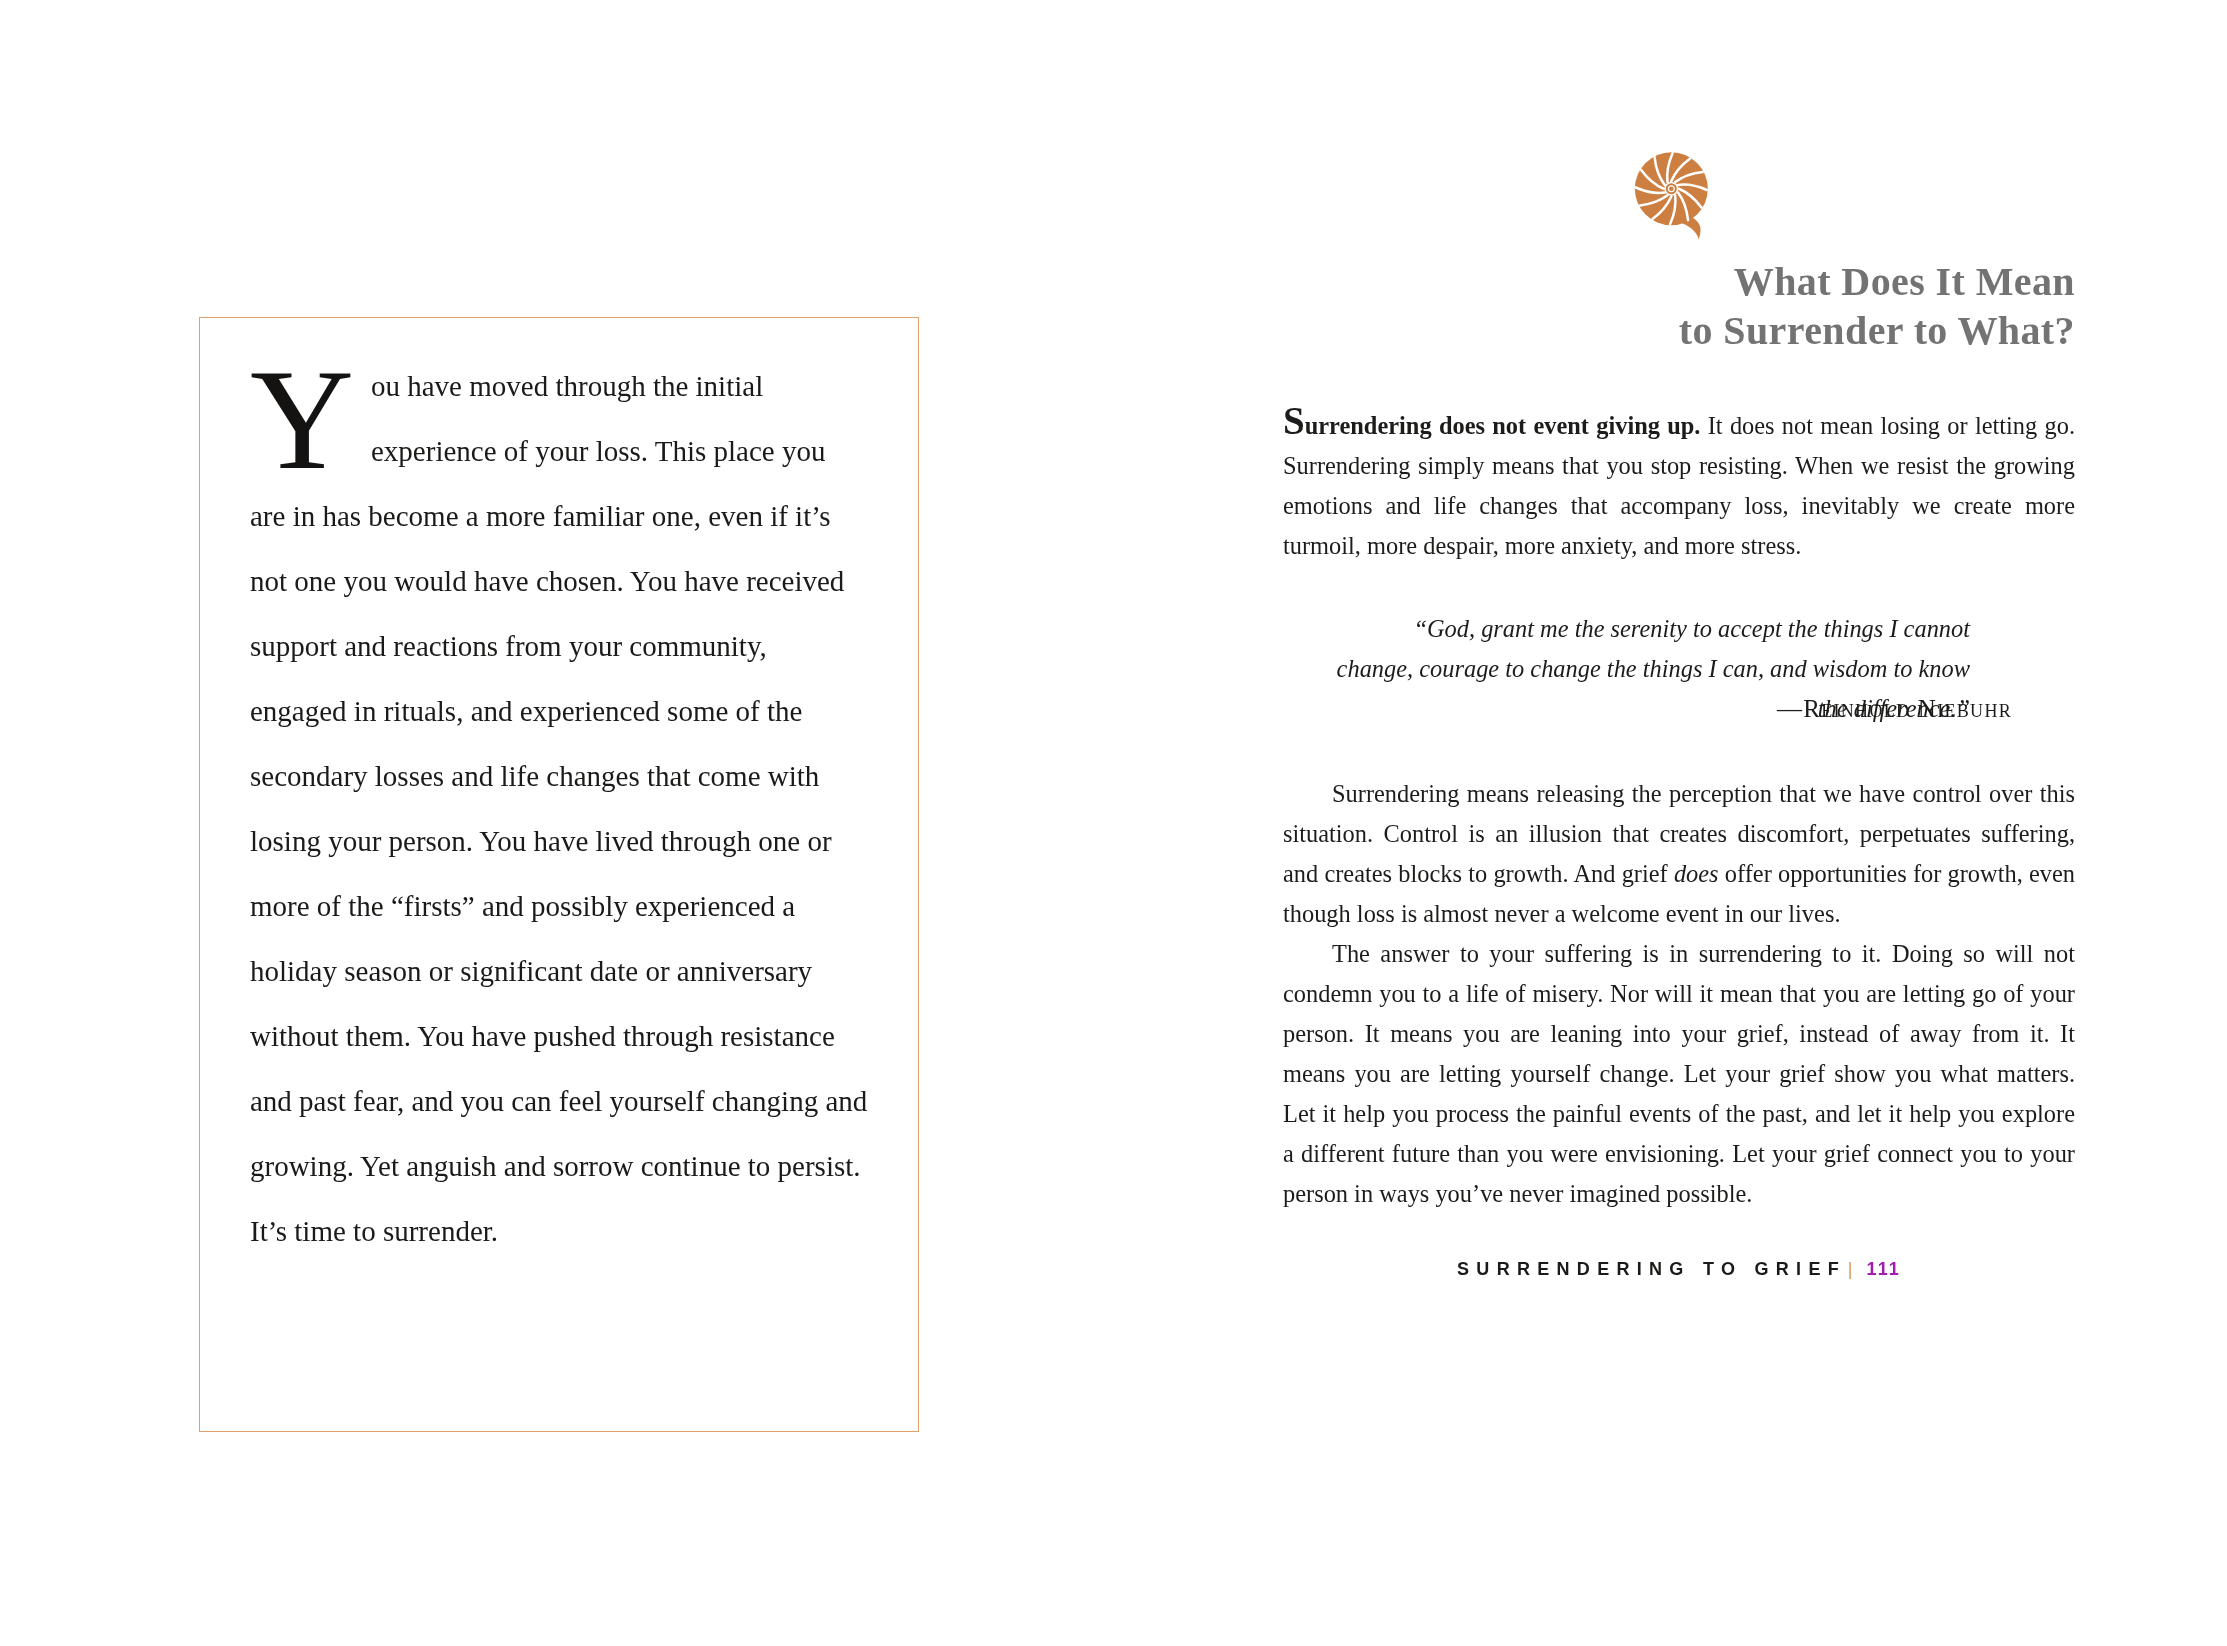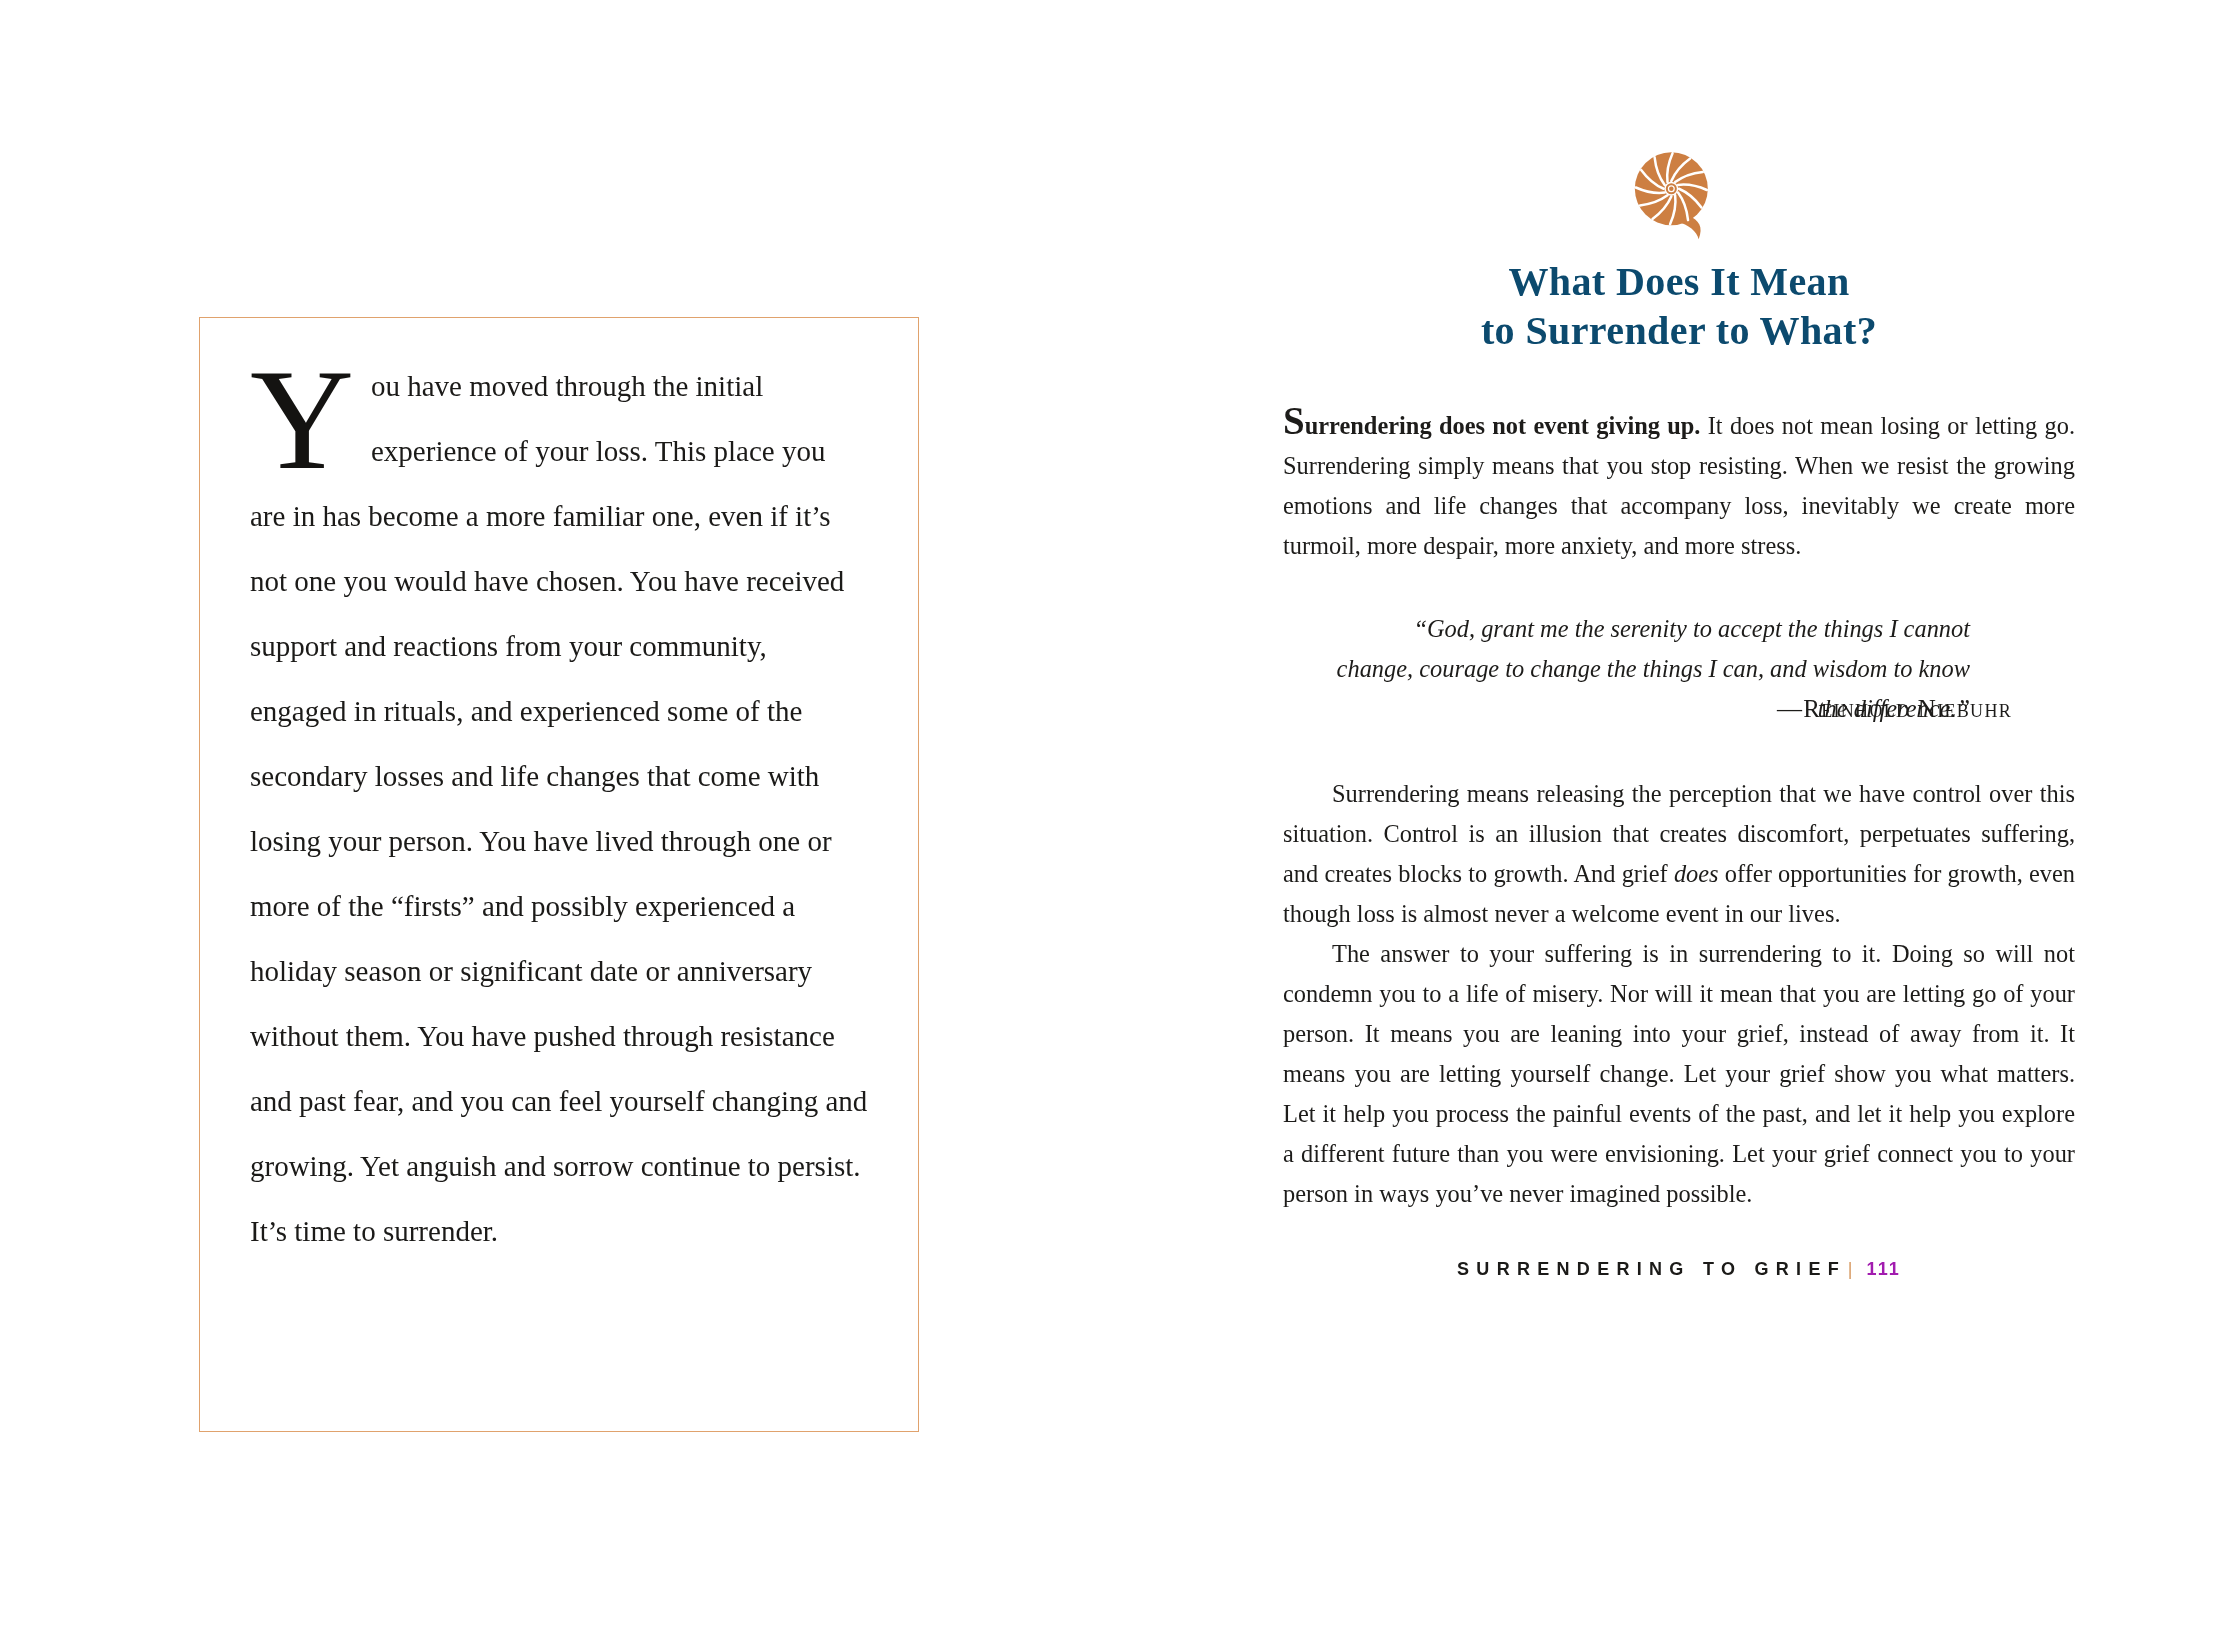--- a/index.html
+++ b/index.html
@@ -39,26 +39,26 @@
     position:absolute;
     left:1283px;top:144px;
     width:792px;
   }
   .chapter-icon{
     display:block;
     width:96px;height:101px;
     margin:0 auto 12px auto;
   }
   .chapter-title{
-    text-align:center;
+    text-align:right;
     font-weight:bold;
     font-size:40px;
     line-height:49px;
     letter-spacing:0.4px;
-    color:#0c4a6e;
+    color:#737373;
     margin:0 0 51px 0;
   }
   .body-text p{margin:0;}
   .body-text{
     font-size:24.4px;
     line-height:40px;
     text-align:justify;
   }
   .lead-cap{
     font-size:39px;

